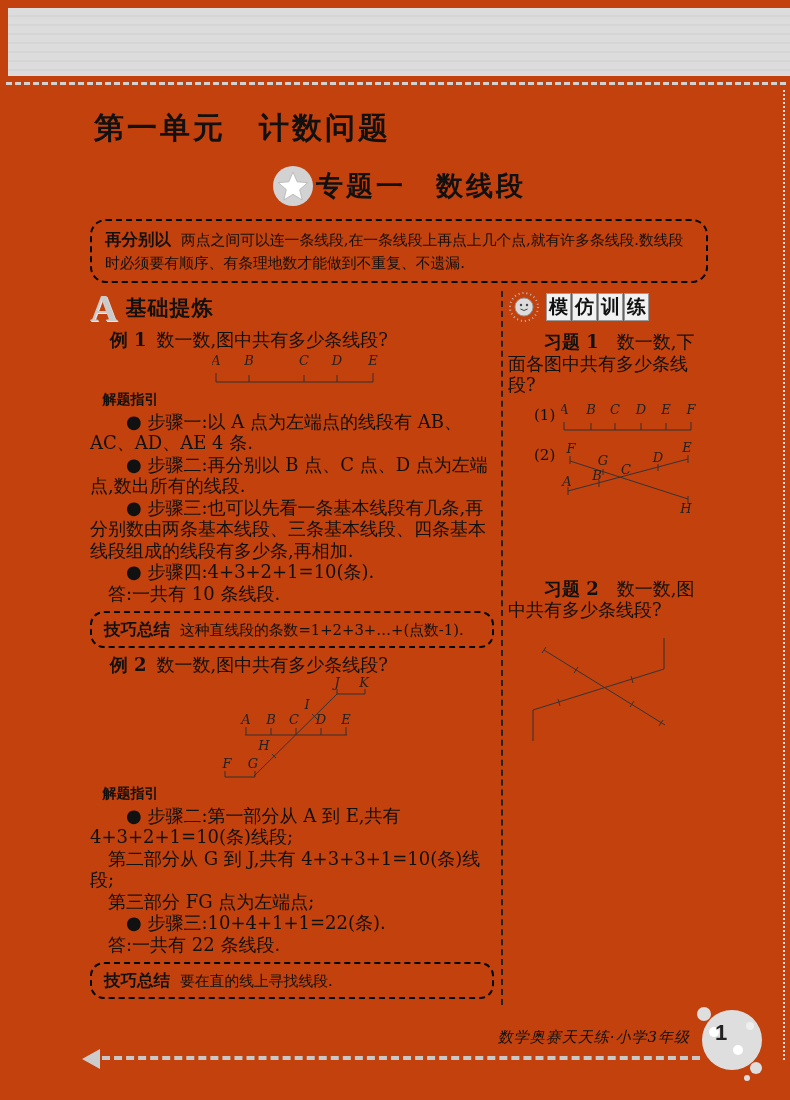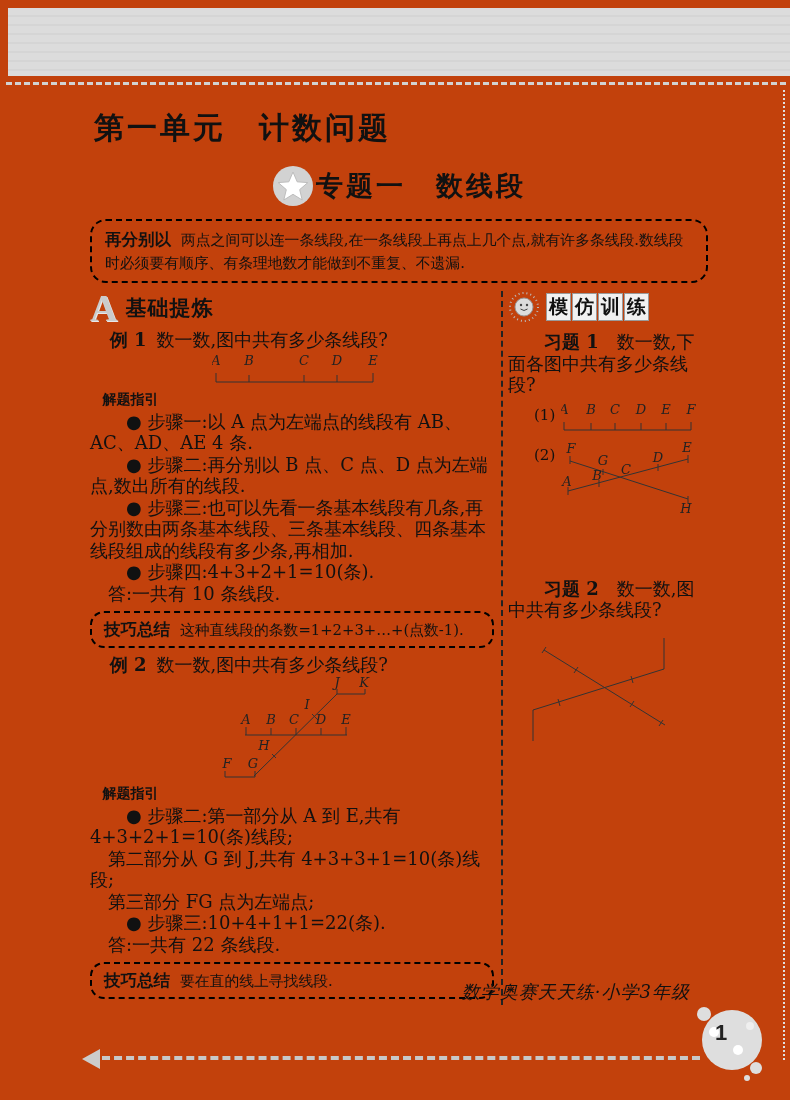--- a/index.html
+++ b/index.html
@@ -51,21 +51,21 @@
   .fig-ex1{display:block;margin:1px 0 1px 122px;}
   .fig-ex2{display:block;margin:0 0 0 108px;}
   .fig-row{display:flex;align-items:flex-start;margin:6px 0 2px 26px;}
   .fig-row .item-lab{font-size:15px;margin:4px 6px 0 0;}
   .fig-x2{display:block;margin:8px 0 0 16px;}
 
   
   .footer-arrow{position:absolute;left:82px;top:1049px;width:0;height:0;
     border-top:10px solid transparent;border-bottom:10px solid transparent;border-right:18px solid #ccc;}
   .footer-dash{position:absolute;left:102px;right:90px;top:1056px;border-top:4px dashed #c8c8c8;}
-  .footer-text{position:absolute;right:100px;top:980px;font-size:18px;font-style:italic;
+  .footer-text{position:absolute;right:100px;top:1028px;font-size:15px;font-style:italic;
                letter-spacing:1px;}
   .blob{position:absolute;right:22px;top:1002px;width:78px;height:86px;}
   .blob .num{position:absolute;left:25px;top:18px;font-family:"Liberation Sans",sans-serif;
              font-size:22px;font-weight:bold;color:#222;}
 </style>
 </head>
 <body>
 
 <div class="page">
   <div class="topbar"></div>

